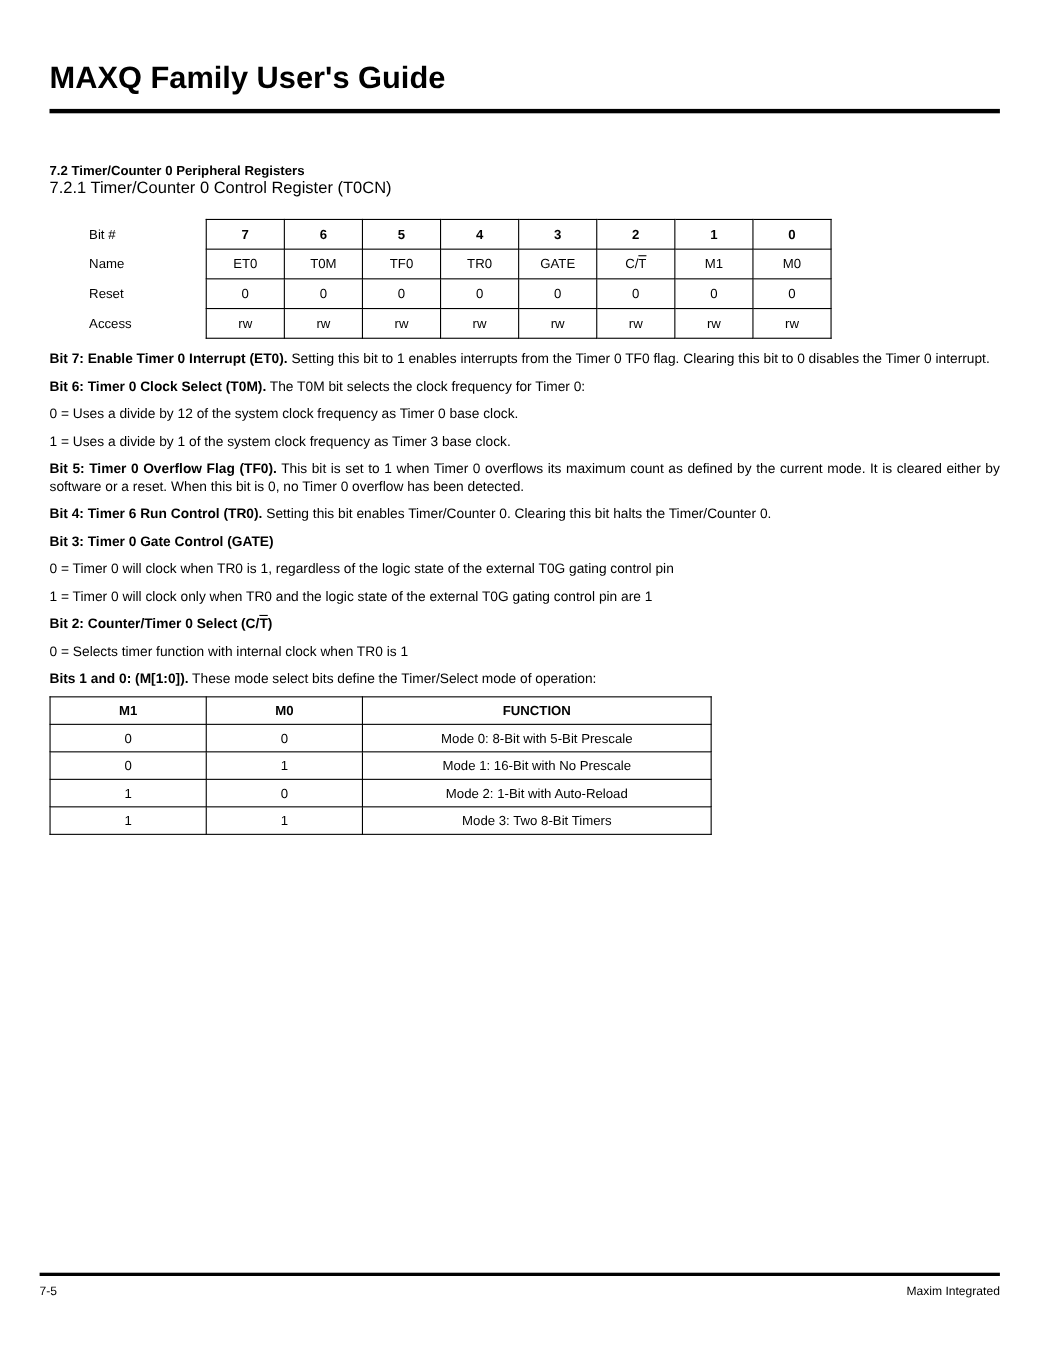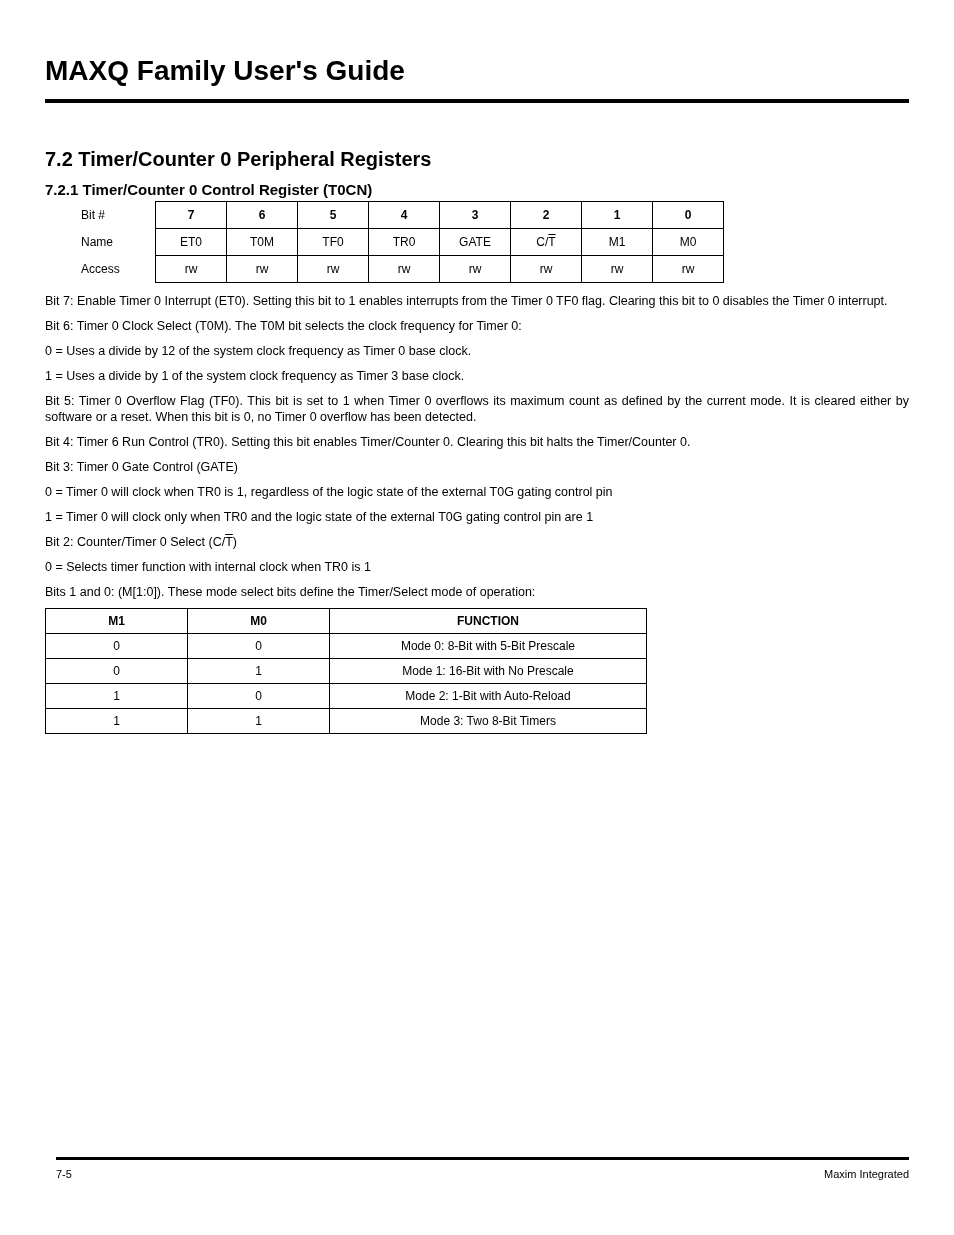--- a/index.html
+++ b/index.html
@@ -20,83 +20,83 @@
     font-size: 28px;
     font-weight: bold;
     margin: 0 0 12px 0;
   }
   .title-rule {
     border: none;
     border-top: 4px solid #000;
     margin: 0 0 45px 0;
   }
   .section-h {
-    font-size: 20px;
+    font-size: 12px;
     font-weight: bold;
-    margin: 0 0 10px 0;
+    margin: 0 0 0 0;
   }
   .subsection-h {
     font-size: 15px;
-    font-weight: bold;
-    margin: 0 0 3px 0;
+    font-weight: normal;
+    margin: 0 0 20px 0;
   }
   .reg-table {
     border-collapse: collapse;
     margin-left: 30px;
     margin-bottom: 10px;
     font-size: 12px;
   }
   .reg-table td, .reg-table th {
     text-align: center;
     padding: 5px 6px;
     height: 16px;
     min-width: 58px;
   }
   .reg-table .rowhead {
     text-align: left;
     border: none;
-    padding-right: 4px;
+    padding-right: 36px;
     min-width: 70px;
   }
   .reg-table .cell {
     border: 1px solid #000;
   }
   .note {
     font-style: italic;
     font-size: 11px;
     margin-left: 30px;
     margin-bottom: 18px;
   }
   .body-p {
     font-size: 12.5px;
     line-height: 1.35;
     margin: 0 0 8px 0;
     text-align: justify;
   }
-  .body-p b { font-weight: normal; }
+  .body-p b { font-weight: bold; }
   .indent {
   }
   .mode-table {
     border-collapse: collapse;
     margin-top: 8px;
     font-size: 12px;
   }
   .mode-table th, .mode-table td {
     border: 1px solid #000;
     text-align: center;
     padding: 5px 8px;
   }
   .mode-table th {
     font-weight: bold;
   }
   .col-m { width: 125px; }
   .col-f { width: 300px; }
   .footer {
     position: absolute;
-    left: 56px;
+    left: 36px;
     right: 45px;
     bottom: 55px;
   }
   .footer-rule {
     border: none;
     border-top: 3px solid #000;
     margin: 0 0 8px 0;
   }
   .footer-row {
     display: flex;
@@ -135,20 +135,31 @@
       <td class="cell">ET0</td>
       <td class="cell">T0M</td>
       <td class="cell">TF0</td>
       <td class="cell">TR0</td>
       <td class="cell">GATE</td>
       <td class="cell"><span>C/</span><span class="overline">T</span></td>
       <td class="cell">M1</td>
       <td class="cell">M0</td>
     </tr>
     <tr>
+      <td class="rowhead">Reset</td>
+      <td class="cell">0</td>
+      <td class="cell">0</td>
+      <td class="cell">0</td>
+      <td class="cell">0</td>
+      <td class="cell">0</td>
+      <td class="cell">0</td>
+      <td class="cell">0</td>
+      <td class="cell">0</td>
+    </tr>
+    <tr>
       <td class="rowhead">Access</td>
       <td class="cell">rw</td>
       <td class="cell">rw</td>
       <td class="cell">rw</td>
       <td class="cell">rw</td>
       <td class="cell">rw</td>
       <td class="cell">rw</td>
       <td class="cell">rw</td>
       <td class="cell">rw</td>
     </tr>

